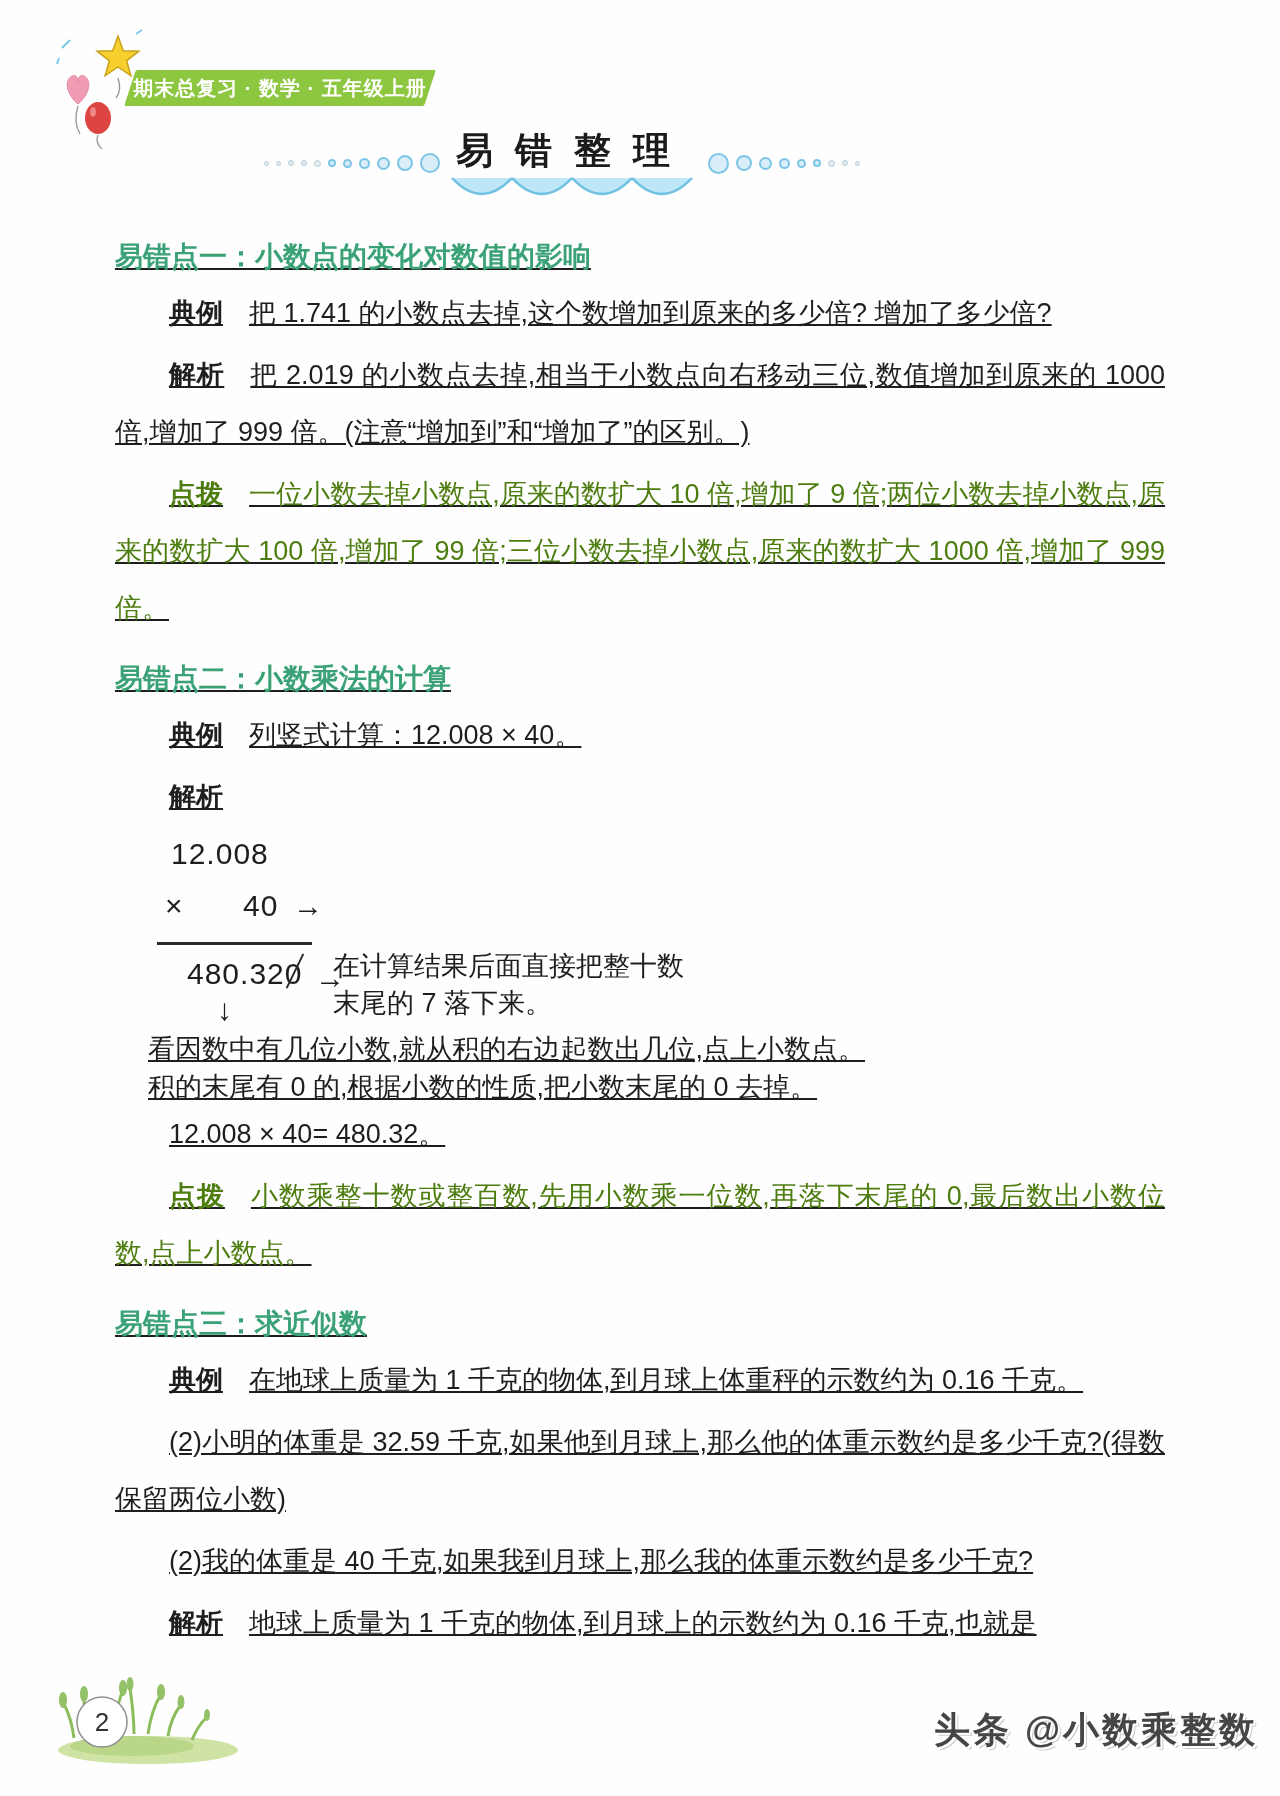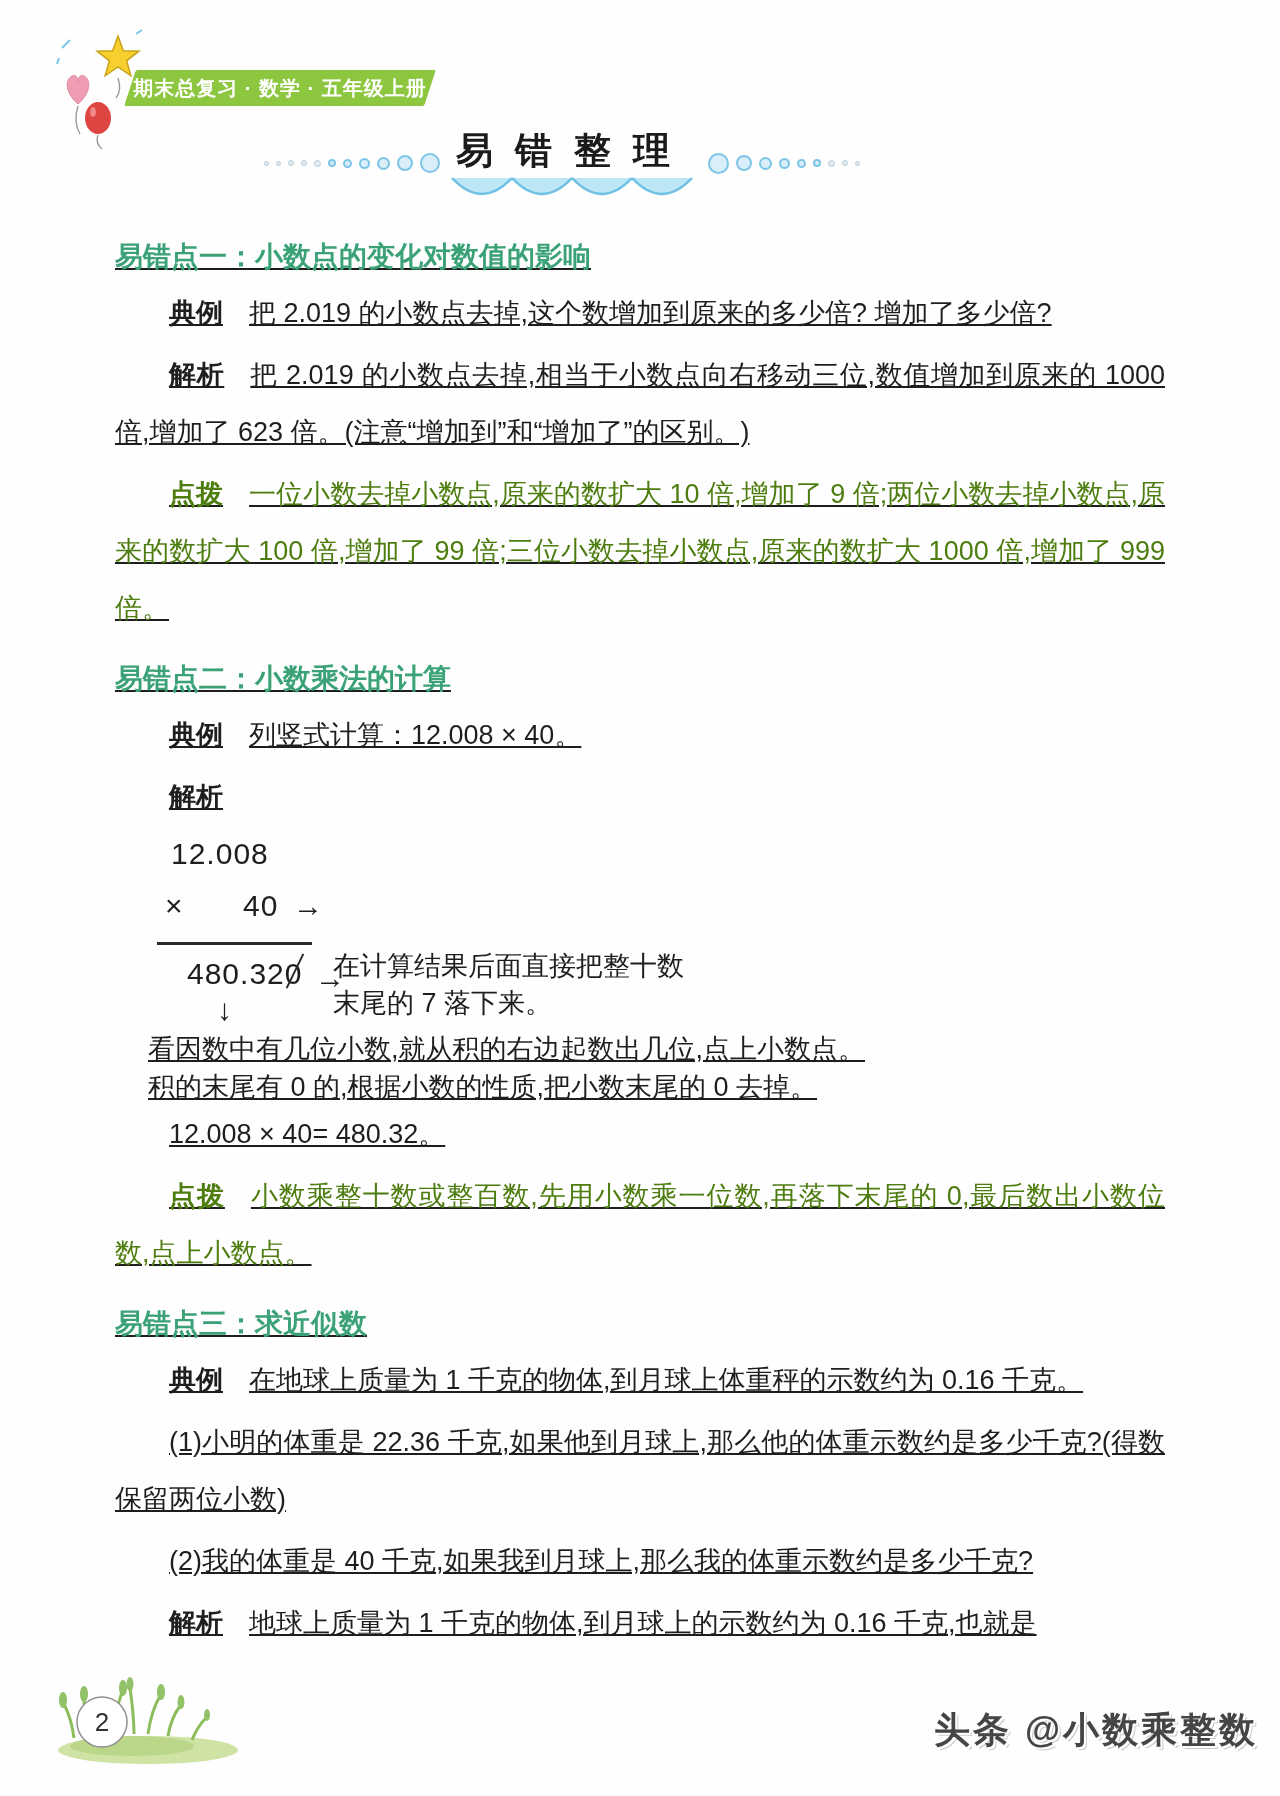--- a/index.html
+++ b/index.html
@@ -120,24 +120,24 @@
       <span class="dot small" style="width:7px;height:7px"></span>
       <span class="dot small" style="width:6px;height:6px"></span>
       <span class="dot small" style="width:5px;height:5px"></span>
     </div>
   </div>
 
   <main class="content">
 
     <h2 class="section-heading">易错点一：小数点的变化对数值的影响</h2>
     <p class="body">
-      <span class="label">典例</span><span>把 2.019 的小数点去掉,这个数增加到原来的多少倍? 增加了多少倍?</span>
-    </p>
-    <p class="body">
-      <span class="label">解析</span><span>把 2.019 的小数点去掉,相当于小数点向右移动三位,数值增加到原来的 1000 倍,增加了 623 倍。(注意“增加到”和“增加了”的区别。)</span>
+      <span class="label">典例</span><span>把 1.741 的小数点去掉,这个数增加到原来的多少倍? 增加了多少倍?</span>
+    </p>
+    <p class="body">
+      <span class="label">解析</span><span>把 2.019 的小数点去掉,相当于小数点向右移动三位,数值增加到原来的 1000 倍,增加了 999 倍。(注意“增加到”和“增加了”的区别。)</span>
     </p>
     <p class="body red">
       <span class="label">点拨</span><span>一位小数去掉小数点,原来的数扩大 10 倍,增加了 9 倍;两位小数去掉小数点,原来的数扩大 100 倍,增加了 99 倍;三位小数去掉小数点,原来的数扩大 1000 倍,增加了 999 倍。</span>
     </p>
 
     <h2 class="section-heading">易错点二：小数乘法的计算</h2>
     <p class="body">
       <span class="label">典例</span><span>列竖式计算：12.008 × 40。</span>
     </p>
     <p class="body">
@@ -168,21 +168,21 @@
     <p class="body result">12.008 × 40= 480.32。</p>
 
     <p class="body red">
       <span class="label">点拨</span><span>小数乘整十数或整百数,先用小数乘一位数,再落下末尾的 0,最后数出小数位数,点上小数点。</span>
     </p>
 
     <h2 class="section-heading">易错点三：求近似数</h2>
     <p class="body">
       <span class="label">典例</span><span>在地球上质量为 1 千克的物体,到月球上体重秤的示数约为 0.16 千克。</span>
     </p>
-    <p class="body">(1)小明的体重是 22.36 千克,如果他到月球上,那么他的体重示数约是多少千克?(得数保留两位小数)</p>
+    <p class="body">(2)小明的体重是 32.59 千克,如果他到月球上,那么他的体重示数约是多少千克?(得数保留两位小数)</p>
     <p class="body">(2)我的体重是 40 千克,如果我到月球上,那么我的体重示数约是多少千克?</p>
     <p class="body">
       <span class="label">解析</span><span>地球上质量为 1 千克的物体,到月球上的示数约为 0.16 千克,也就是</span>
     </p>
 
   </main>
 
   <svg class="grass-svg" width="190" height="92" viewBox="0 0 190 92">
     <ellipse cx="98" cy="74" rx="90" ry="14" fill="#cfe3a4"></ellipse>
     <ellipse cx="82" cy="70" rx="62" ry="10" fill="#b9d689"></ellipse>

